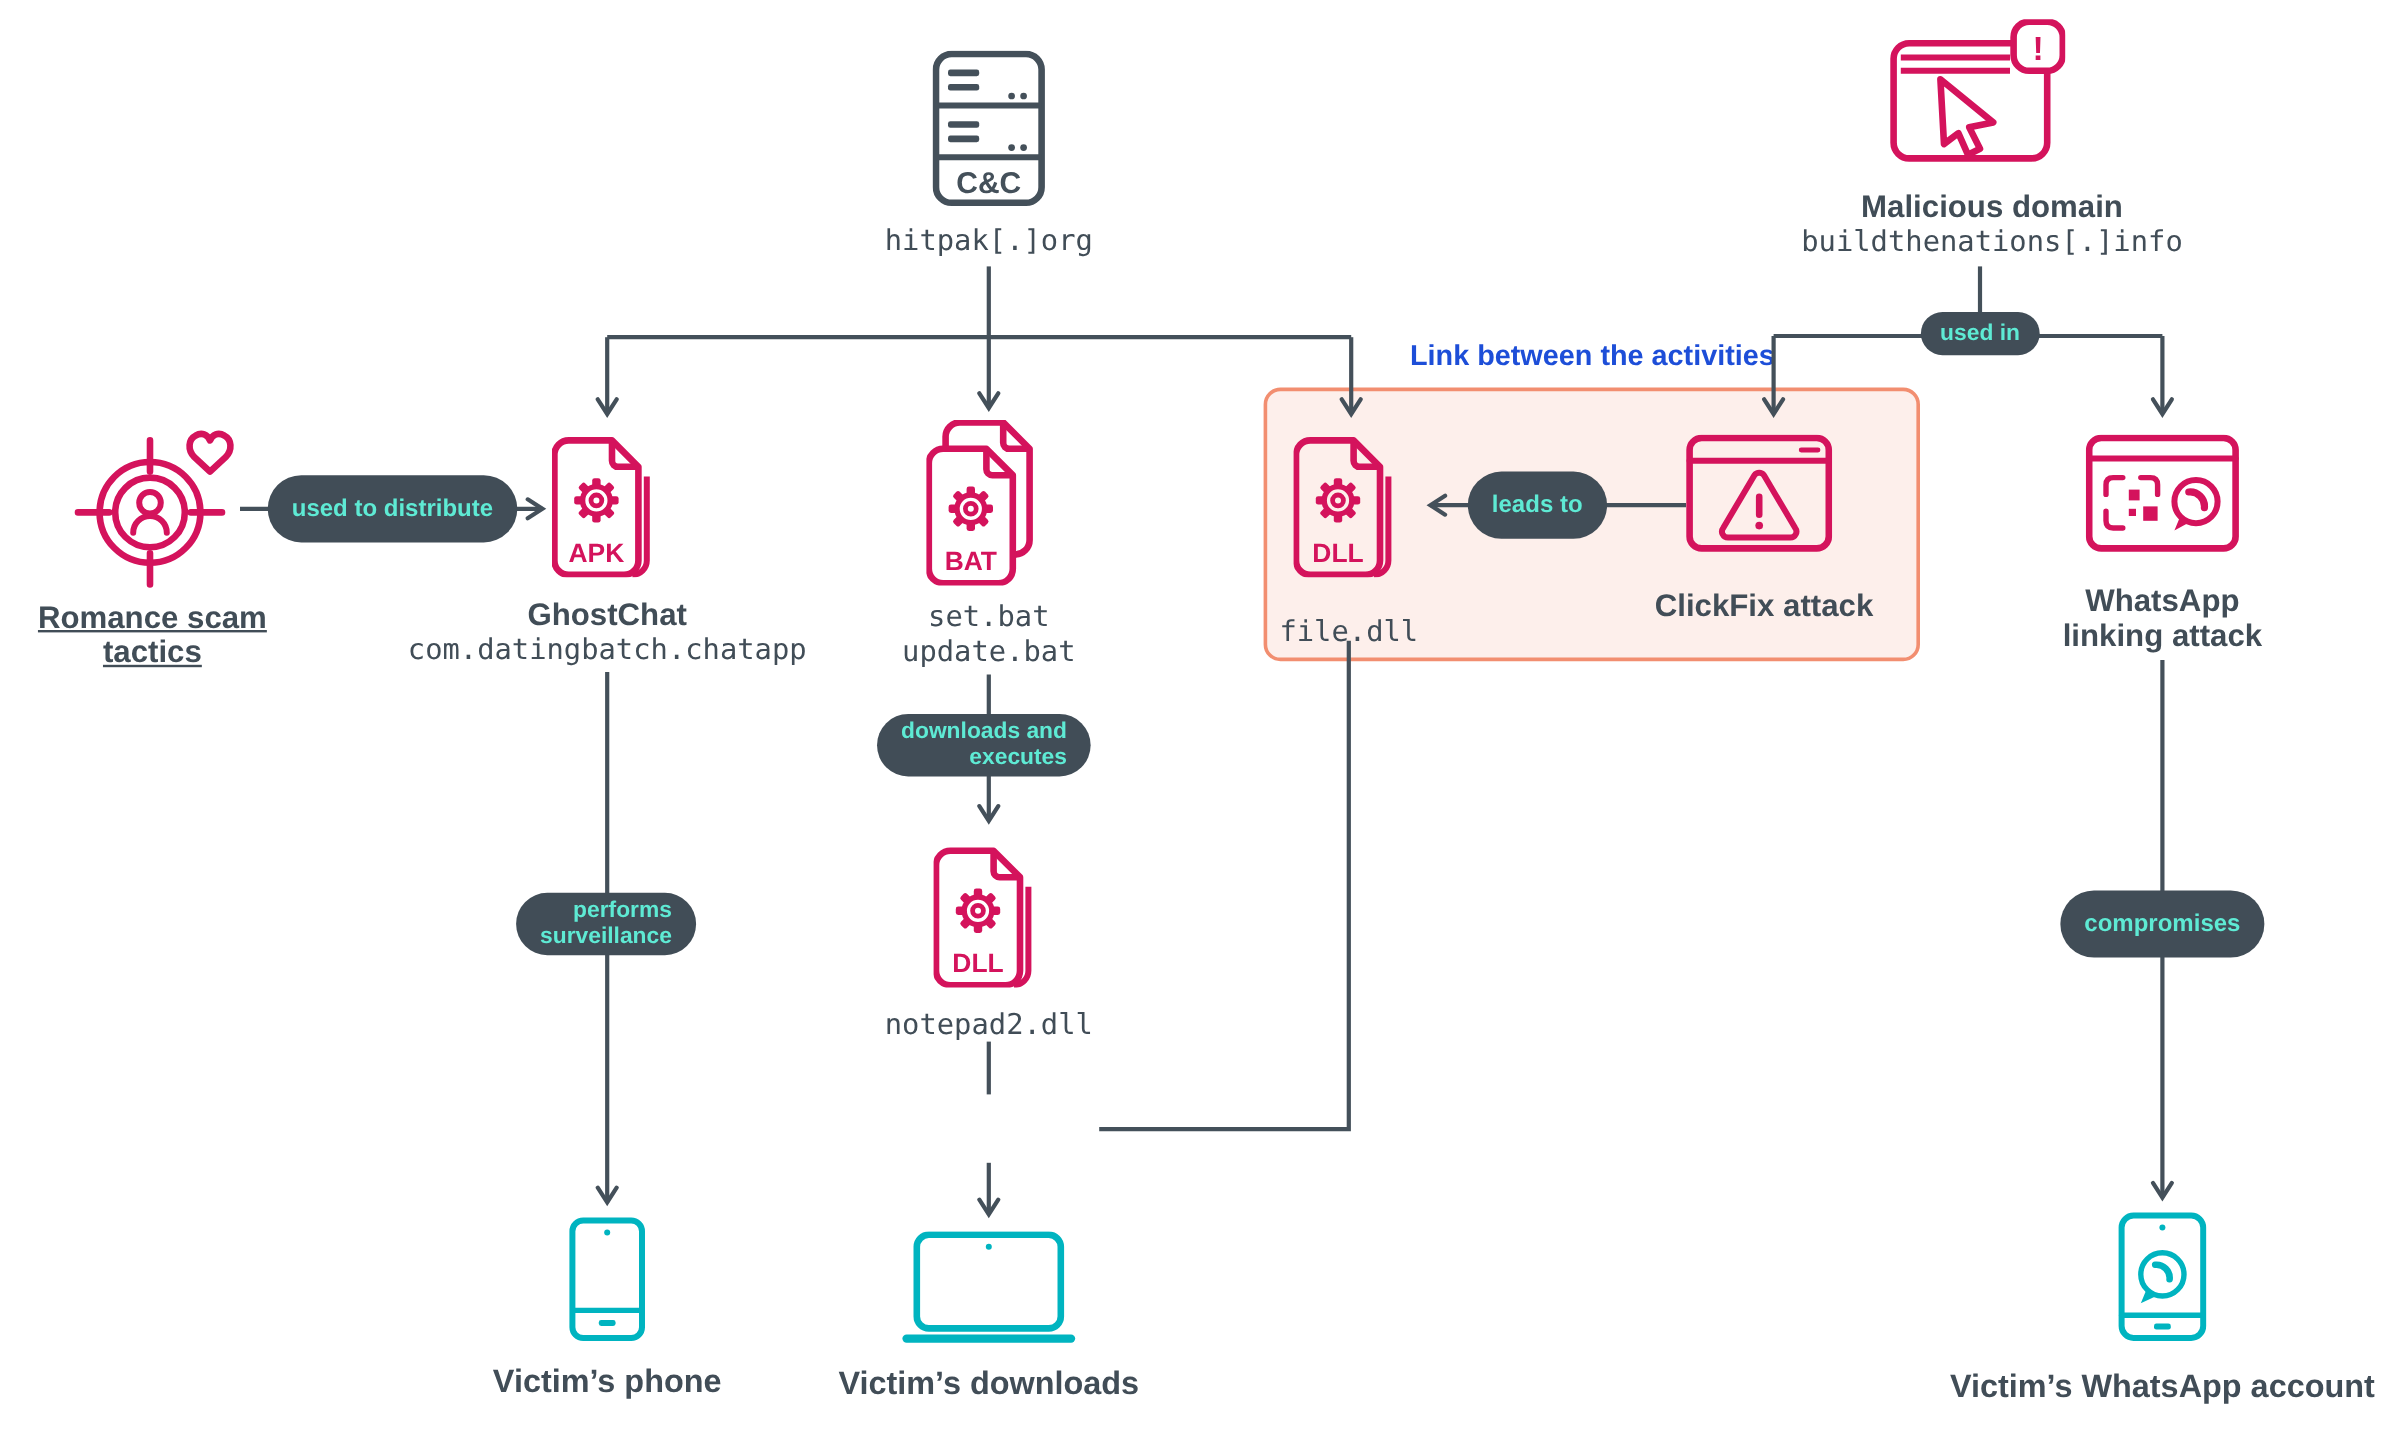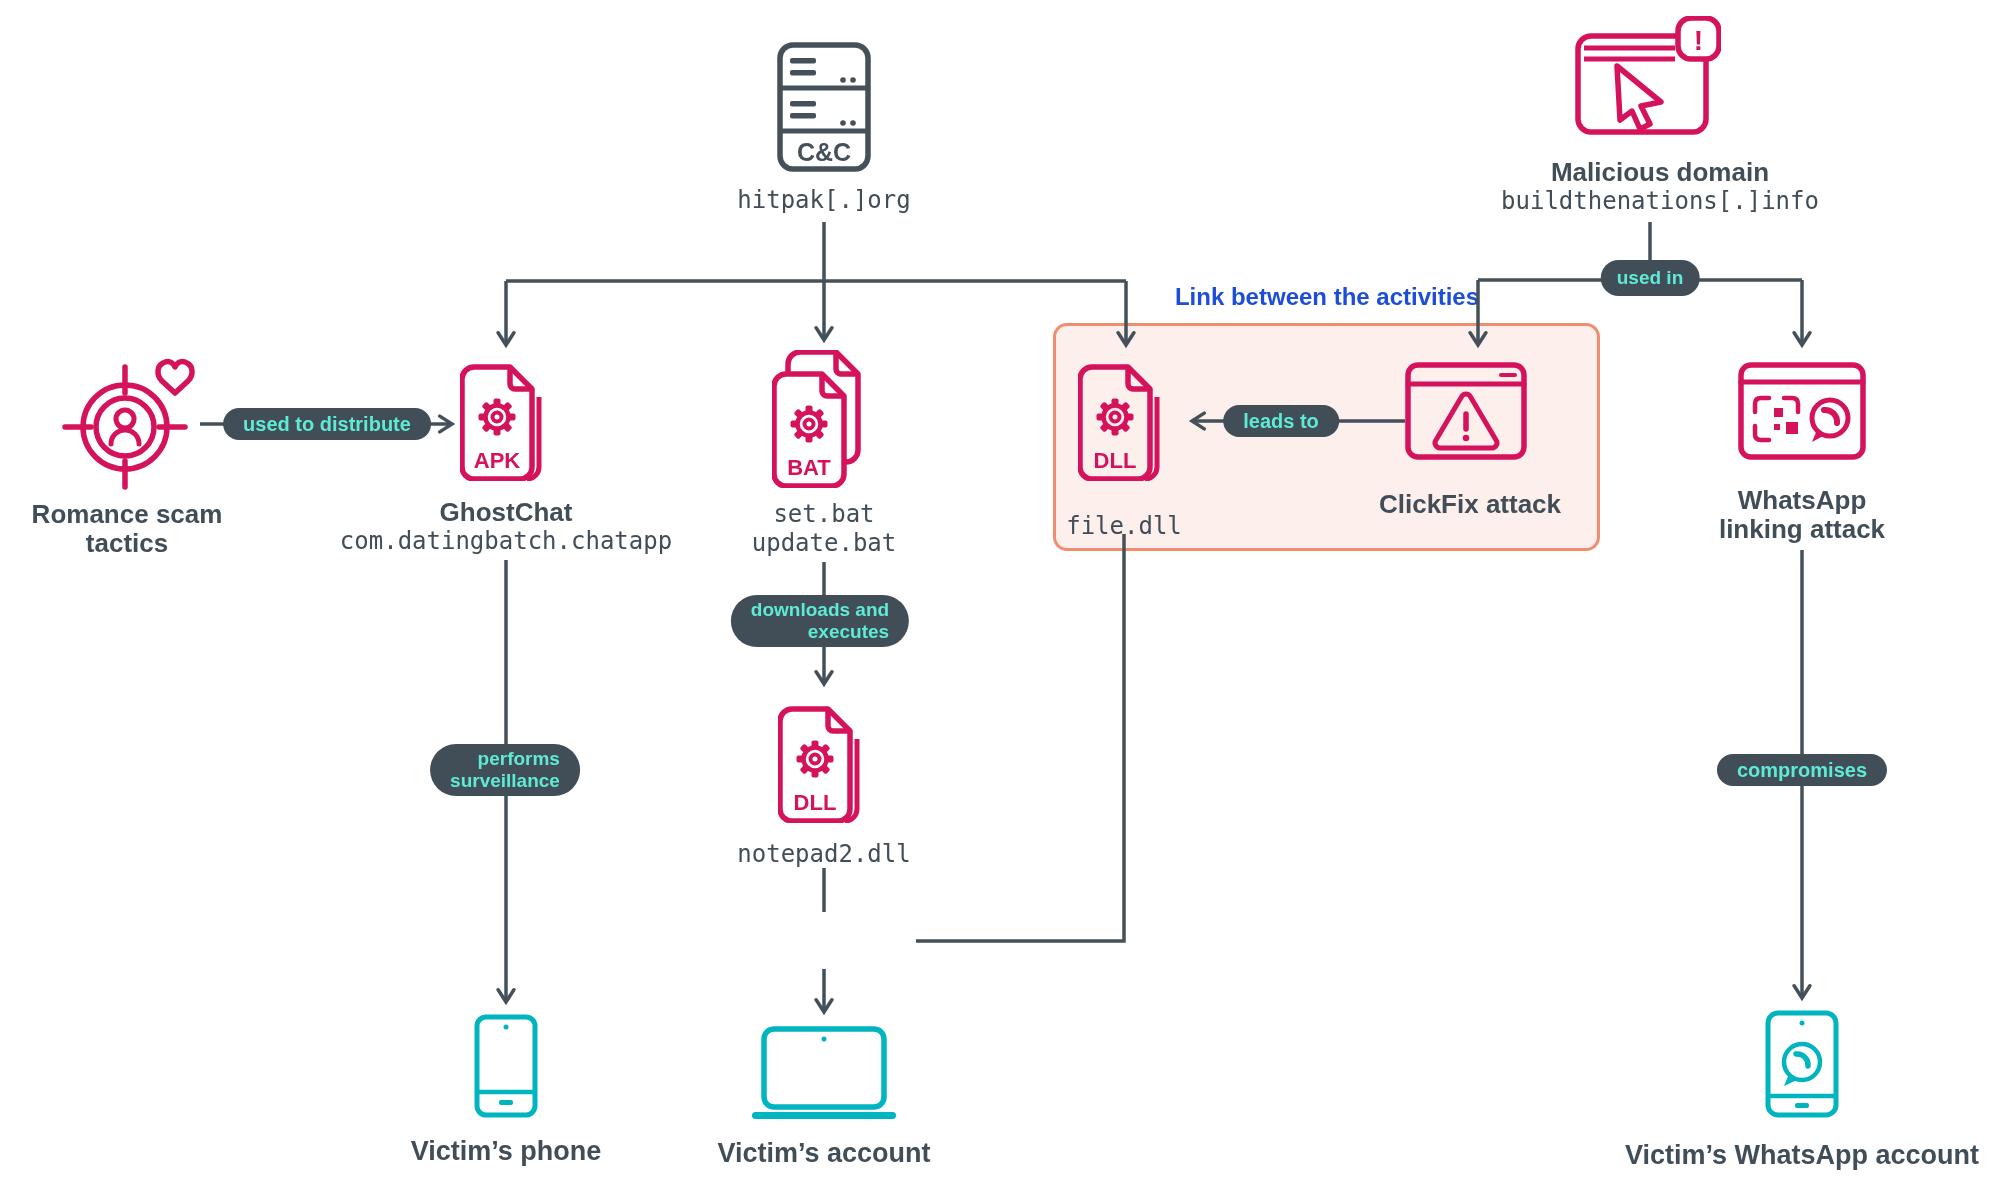--- a/index.html
+++ b/index.html
@@ -12,21 +12,21 @@
   .hl-title{position:absolute;left:1327px;top:283px;transform:translateX(-50%);
             color:#1d4ed8;font-weight:bold;font-size:24px;white-space:nowrap;z-index:1;}
   .icon{position:absolute;z-index:3;}
   .lbl{position:absolute;transform:translateX(-50%);text-align:center;color:#414d57;z-index:3;white-space:nowrap;}
   .lbl .name{font-weight:bold;font-size:26px;line-height:1.12;text-align:center;}
   .lbl .name-lg{font-weight:bold;font-size:27px;line-height:1.12;}
   .lbl .mono{font-family:"DejaVu Sans Mono",monospace;font-size:24px;line-height:1.22;}
   .pill{position:absolute;transform:translate(-50%,-50%);background:#414d57;color:#5eead4;
         font-weight:bold;border-radius:40px;display:flex;flex-direction:column;align-items:flex-end;
         justify-content:center;text-align:center;z-index:4;white-space:nowrap;}
-  .pill.one{font-size:20px;height:32px;padding:0 20px;}
+  .pill.one{font-size:20px;height:56px;padding:0 20px;}
   .pill.one-sm{font-size:19px;height:36px;padding:0 16px;}
   .pill.two{font-size:19px;line-height:1.18;height:52px;padding:0 20px;}
 </style>
 </head>
 <body>
 
 <div class="canvas">
 
   <div class="hl-box"></div>
   <div class="hl-title">Link between the activities</div>
@@ -274,21 +274,21 @@
 
   <div class="lbl" style="left:824px;top:186px;">
     <div class="mono">hitpak[.]org</div>
   </div>
 
   <div class="lbl" style="left:1660px;top:158px;">
     <div class="name">Malicious domain</div>
     <div class="mono">buildthenations[.]info</div>
   </div>
 
-  <div class="lbl" style="left:127px;top:500px;">
+  <div class="lbl" style="left:127px;top:500px;text-decoration:underline;">
     <div class="name">Romance scam</div>
     <div class="name">tactics</div>
   </div>
 
   <div class="lbl" style="left:506px;top:498px;">
     <div class="name">GhostChat</div>
     <div class="mono">com.datingbatch.chatapp</div>
   </div>
 
   <div class="lbl" style="left:824px;top:500px;">
@@ -311,21 +311,21 @@
 
   <div class="lbl" style="left:824px;top:840px;">
     <div class="mono">notepad2.dll</div>
   </div>
 
   <div class="lbl" style="left:506px;top:1136px;">
     <div class="name-lg">Victim’s phone</div>
   </div>
 
   <div class="lbl" style="left:824px;top:1138px;">
-    <div class="name-lg">Victim’s account</div>
+    <div class="name-lg">Victim’s downloads</div>
   </div>
 
   <div class="lbl" style="left:1802px;top:1140px;">
     <div class="name-lg">Victim’s WhatsApp account</div>
   </div>
 
   <div class="pill one" style="left:327px;top:424px;">
     <span>used to distribute</span>
   </div>
 

